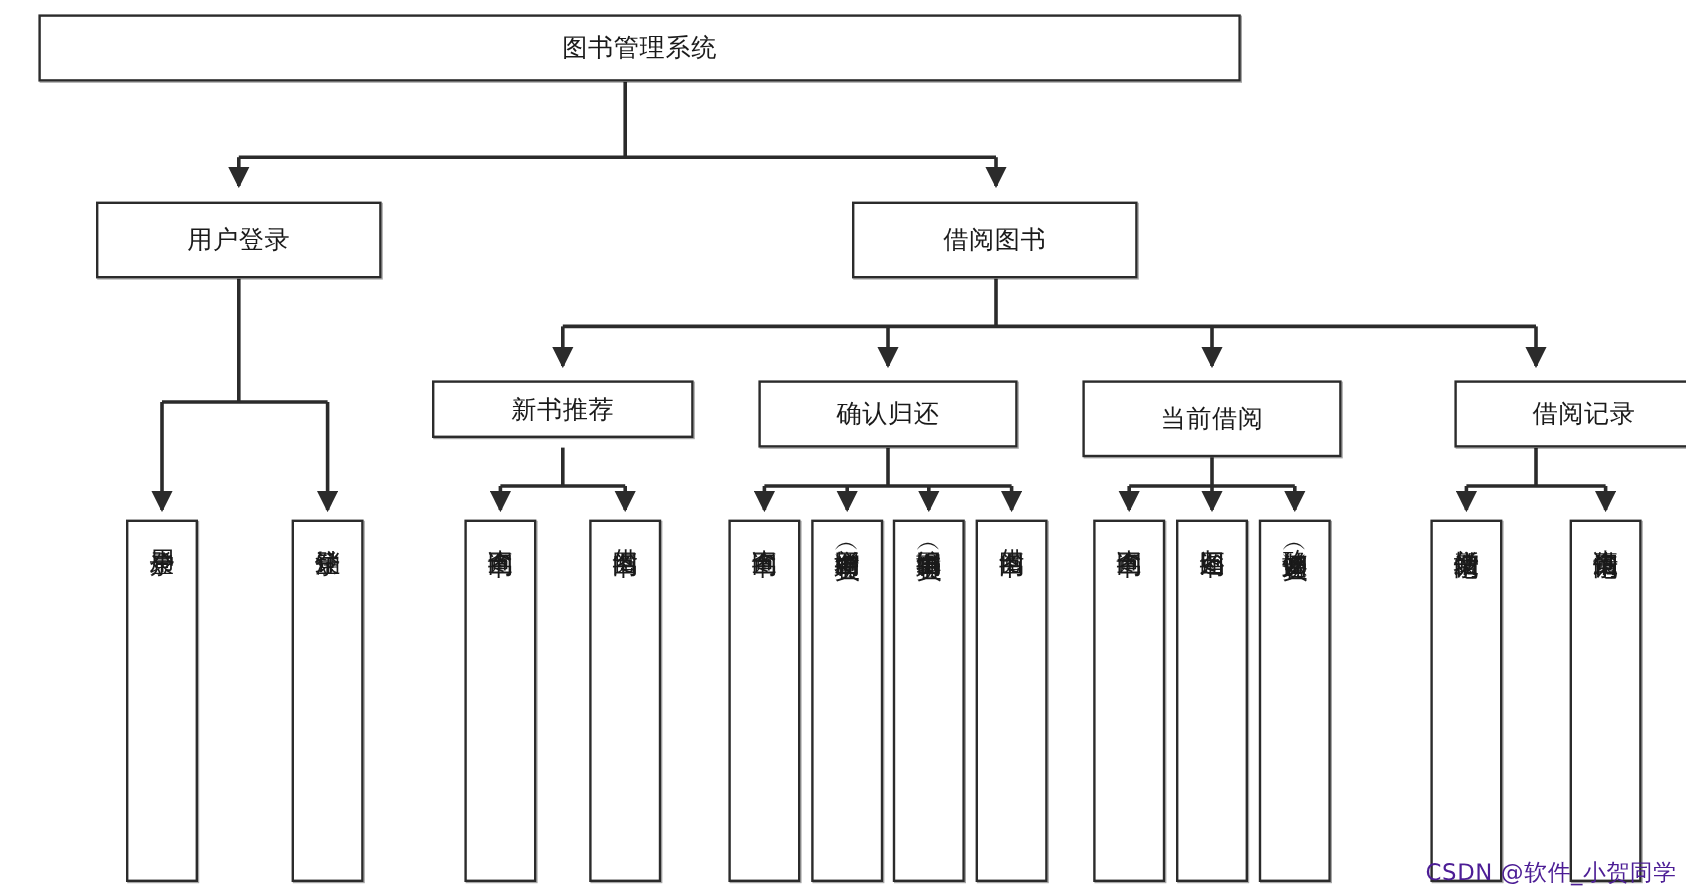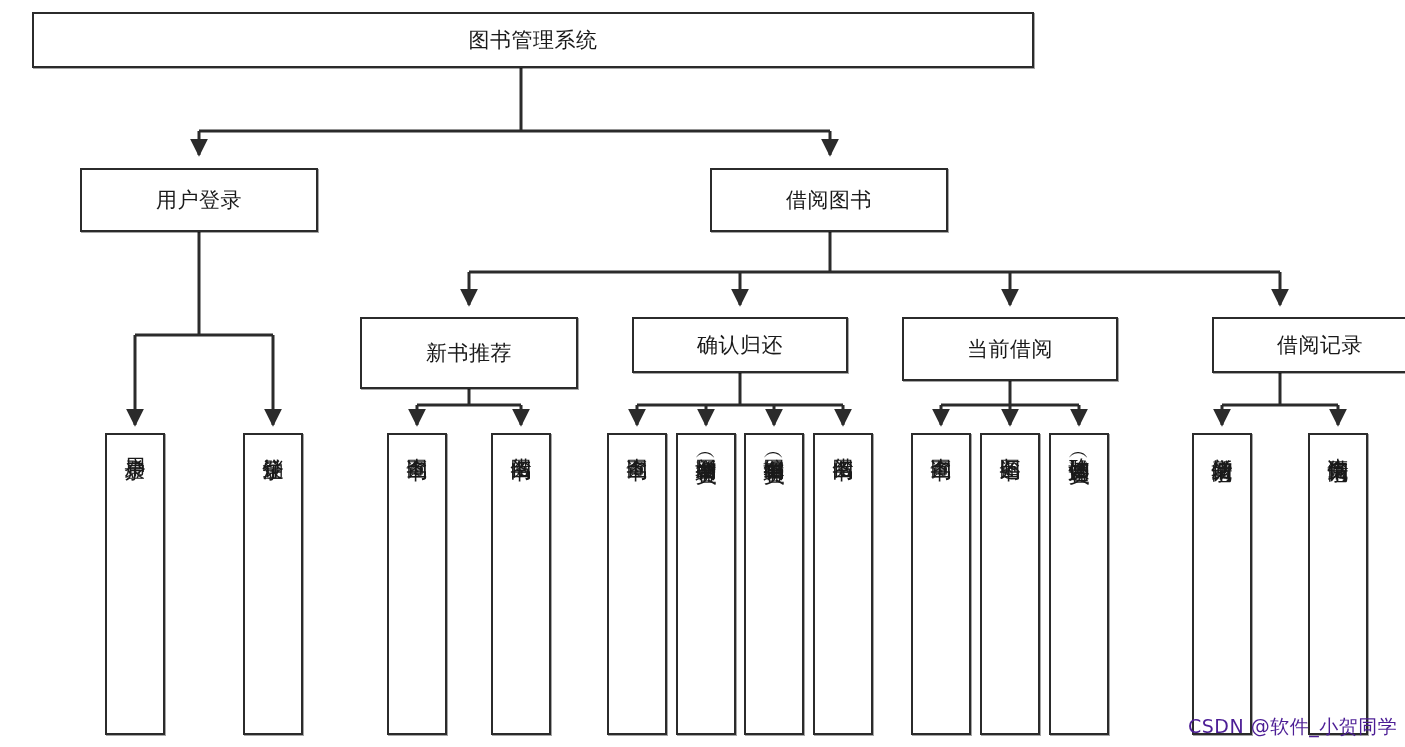--- a/index.html
+++ b/index.html
@@ -130,21 +130,21 @@
     <span class="label">图书管理系统</span>
   </div>
 
   <div class="node h" style="left:80px; top:168px; width:238px; height:64px;">
     <span class="label">用户登录</span>
   </div>
   <div class="node h" style="left:710px; top:168px; width:238px; height:64px;">
     <span class="label">借阅图书</span>
   </div>
 
-  <div class="node h" style="left:360px; top:317px; width:218px; height:72px;">
+  <div class="node h" style="left:360px; top:317px; width:218px; height:48px;">
     <span class="label">新书推荐</span>
   </div>
   <div class="node h" style="left:632px; top:317px; width:216px; height:56px;">
     <span class="label">确认归还</span>
   </div>
   <div class="node h" style="left:902px; top:317px; width:216px; height:64px;">
     <span class="label">当前借阅</span>
   </div>
   <div class="node h" style="left:1212px; top:317px; width:216px; height:56px;">
     <span class="label">借阅记录</span>

